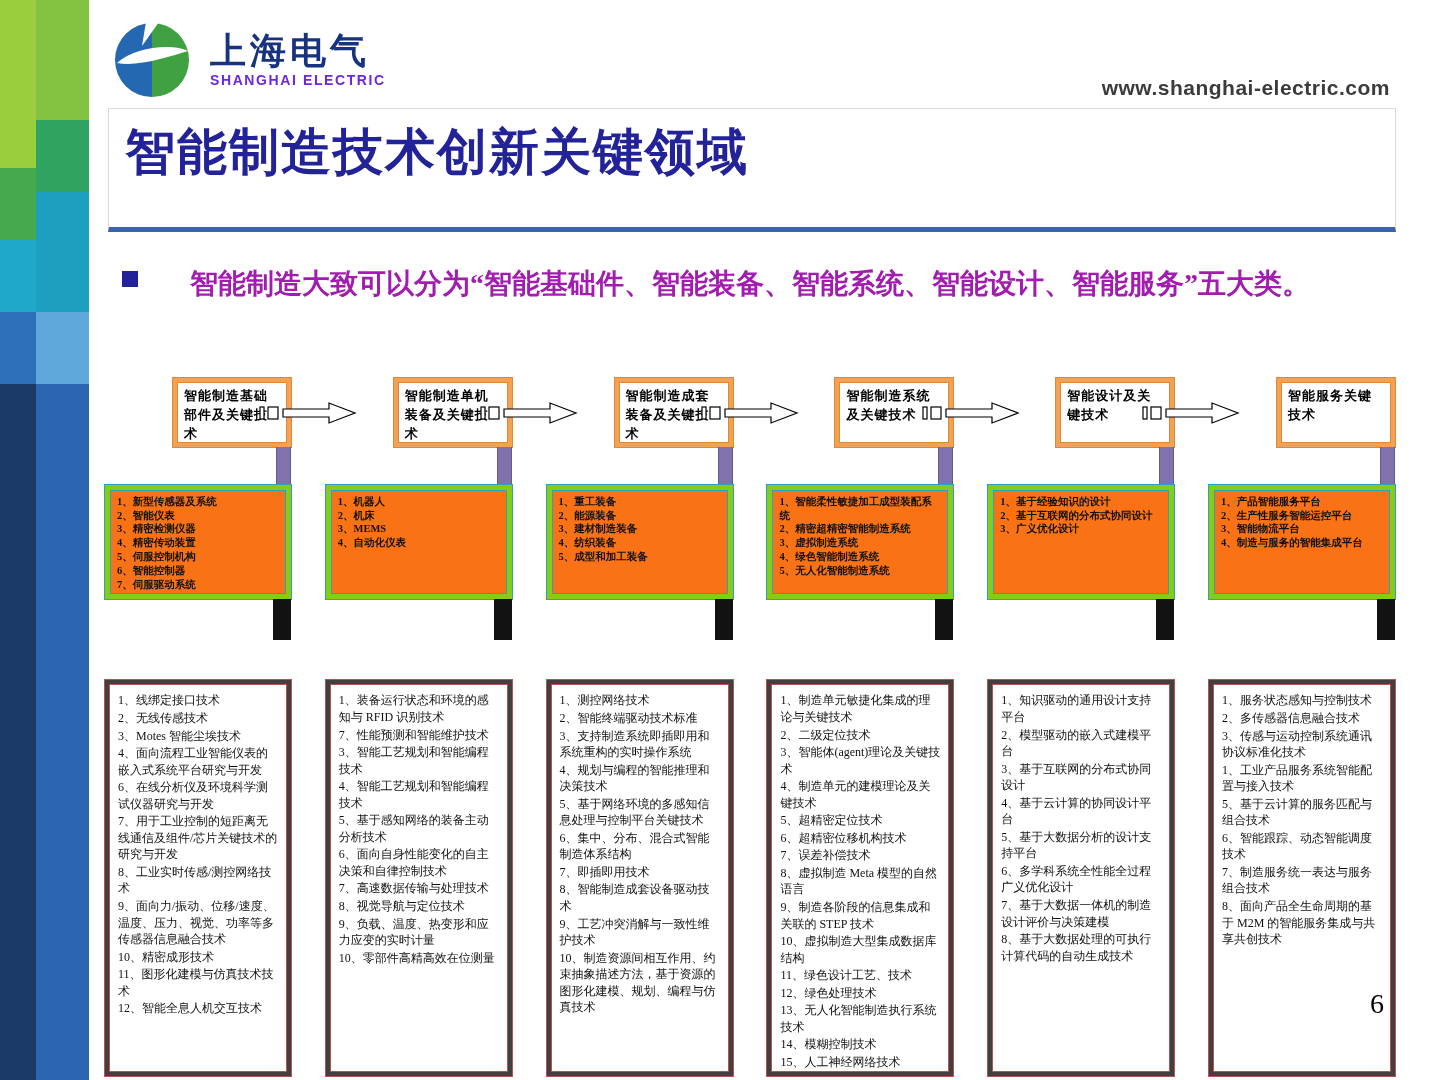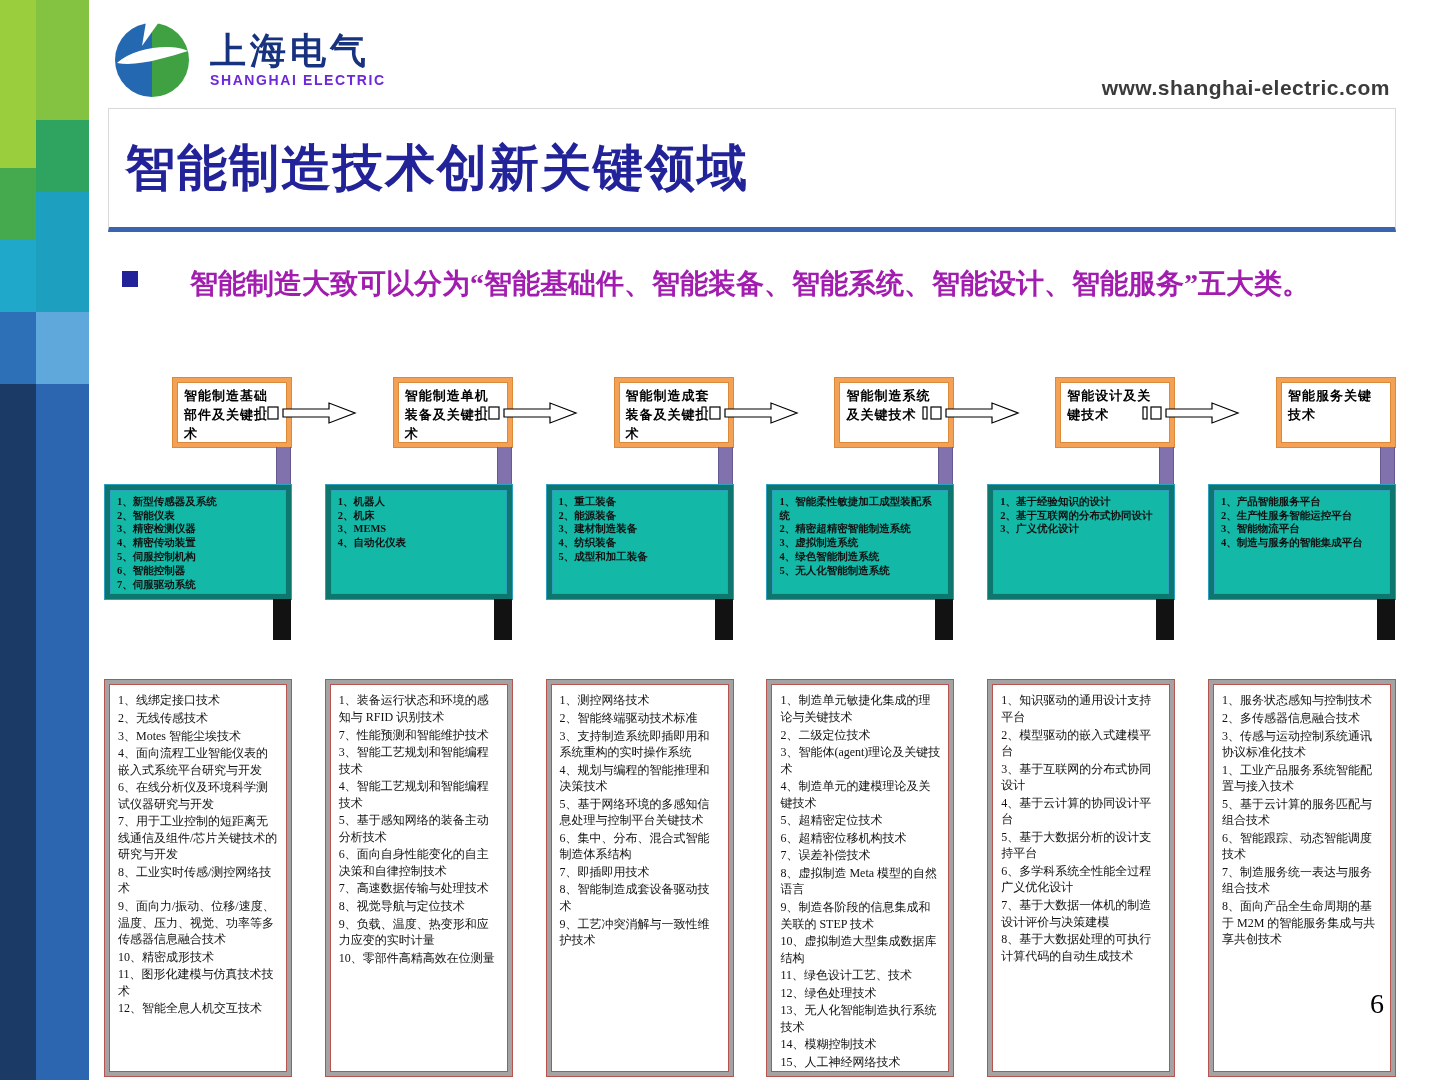--- a/index.html
+++ b/index.html
@@ -17,21 +17,21 @@
   .logo-text{margin-left:18px;}
   .logo-cn{font-size:36px;font-weight:bold;color:#17327e;letter-spacing:4px;line-height:1.05;}
   .logo-en{font-size:14px;font-weight:bold;color:#6d28d9;letter-spacing:1.6px;margin-top:2px;}
   .website{position:absolute;right:50px;top:76px;font-size:21px;font-weight:bold;color:#3b3b3b;letter-spacing:.5px;}
   
   .title-box{
     position:absolute;left:108px;top:108px;width:1288px;height:124px;box-sizing:border-box;
     background:#fff;border:1px solid #d9d9d9;border-bottom:5px solid #3a64ad;
   }
   .page-title{
-    position:absolute;left:16px;top:26px;font-size:50px;font-weight:bold;color:#232399;
+    position:absolute;left:16px;top:10px;font-size:50px;font-weight:bold;color:#232399;
     letter-spacing:2px;white-space:nowrap;
   }
   
   .intro{
     position:absolute;left:122px;top:260px;width:1240px;
     font-family:"Liberation Serif",serif;font-size:28px;font-weight:bold;color:#a21caf;line-height:1.68;
   }
   .bullet-square{display:inline-block;width:16px;height:16px;background:#232399;margin-right:52px;vertical-align:6px;}
   
   .diagram{position:absolute;left:105px;top:376px;width:1290px;height:700px;
@@ -39,29 +39,29 @@
   .col{width:186px;display:flex;flex-direction:column;align-items:flex-end;}
   .top-box{
     box-sizing:border-box;width:118px;height:72px;margin-top:2px;background:#fff;
     border:4px solid #f2a157;box-shadow:inset 0 0 0 1px #dd8a38,0 0 0 1px #dd8a38;
     padding:5px 7px;font-size:13px;font-weight:bold;line-height:1.45;color:#000;
     letter-spacing:1px;overflow:hidden;
   }
   .conn-purple{width:13px;height:40px;background:#8172ae;border-left:1px solid #675a92;border-right:1px solid #675a92;}
   .conn-black{width:18px;height:44px;background:#121212;}
   .mid-box{
-    box-sizing:border-box;width:100%;height:120px;background:#14b8a6;
-    border:5px solid #0f766e;box-shadow:inset 0 0 0 1px #2e9fbe,0 0 0 1px #2e9fbe;
+    box-sizing:border-box;width:100%;height:120px;background:#f97316;
+    border:5px solid #84cc16;box-shadow:inset 0 0 0 1px #2e9fbe,0 0 0 1px #2e9fbe;
     padding:5px 7px;overflow:hidden;
   }
   .mid-box ol{margin:0;padding:0;list-style:none;
     font-family:"Liberation Serif",serif;font-size:10.5px;font-weight:bold;line-height:1.32;color:#111;}
   .bottom-box{
     box-sizing:border-box;width:100%;height:418px;background:#fff;
-    border:4px solid #a3a3a3;box-shadow:inset 0 0 0 1px #b85450,0 0 0 1px #b85450;
+    border:4px solid #404040;box-shadow:inset 0 0 0 1px #b85450,0 0 0 1px #b85450;
     padding:8px 9px;overflow:hidden;margin-top:40px;
   }
   .bottom-box ol{margin:0;padding:0;list-style:none;
     font-family:"Liberation Serif",serif;font-size:12px;line-height:1.38;color:#111;}
   .bottom-box li{margin-bottom:1px;}
   .arrow{position:absolute;top:24px;width:98px;height:26px;}
   .page-number{position:absolute;left:1370px;top:988px;font-size:28px;color:#000;font-family:"Liberation Serif",serif;}
 </style>
 </head>
 <body>
@@ -180,20 +180,21 @@
       <ol>
           <li>1、测控网络技术</li>
           <li>2、智能终端驱动技术标准</li>
           <li>3、支持制造系统即插即用和系统重构的实时操作系统</li>
           <li>4、规划与编程的智能推理和决策技术</li>
           <li>5、基于网络环境的多感知信息处理与控制平台关键技术</li>
           <li>6、集中、分布、混合式智能制造体系结构</li>
           <li>7、即插即用技术</li>
           <li>8、智能制造成套设备驱动技术</li>
           <li>9、工艺冲突消解与一致性维护技术</li>
+          <li>10、制造资源间相互作用、约束抽象描述方法，基于资源的图形化建模、规划、编程与仿真技术</li>
         </ol>
     </div>
   </div>
 
   <div class="col">
     <div class="top-box">智能制造系统及关键技术</div>
     <div class="conn-purple"></div>
     <div class="mid-box">
       <ol>
           <li>1、智能柔性敏捷加工成型装配系统</li>

